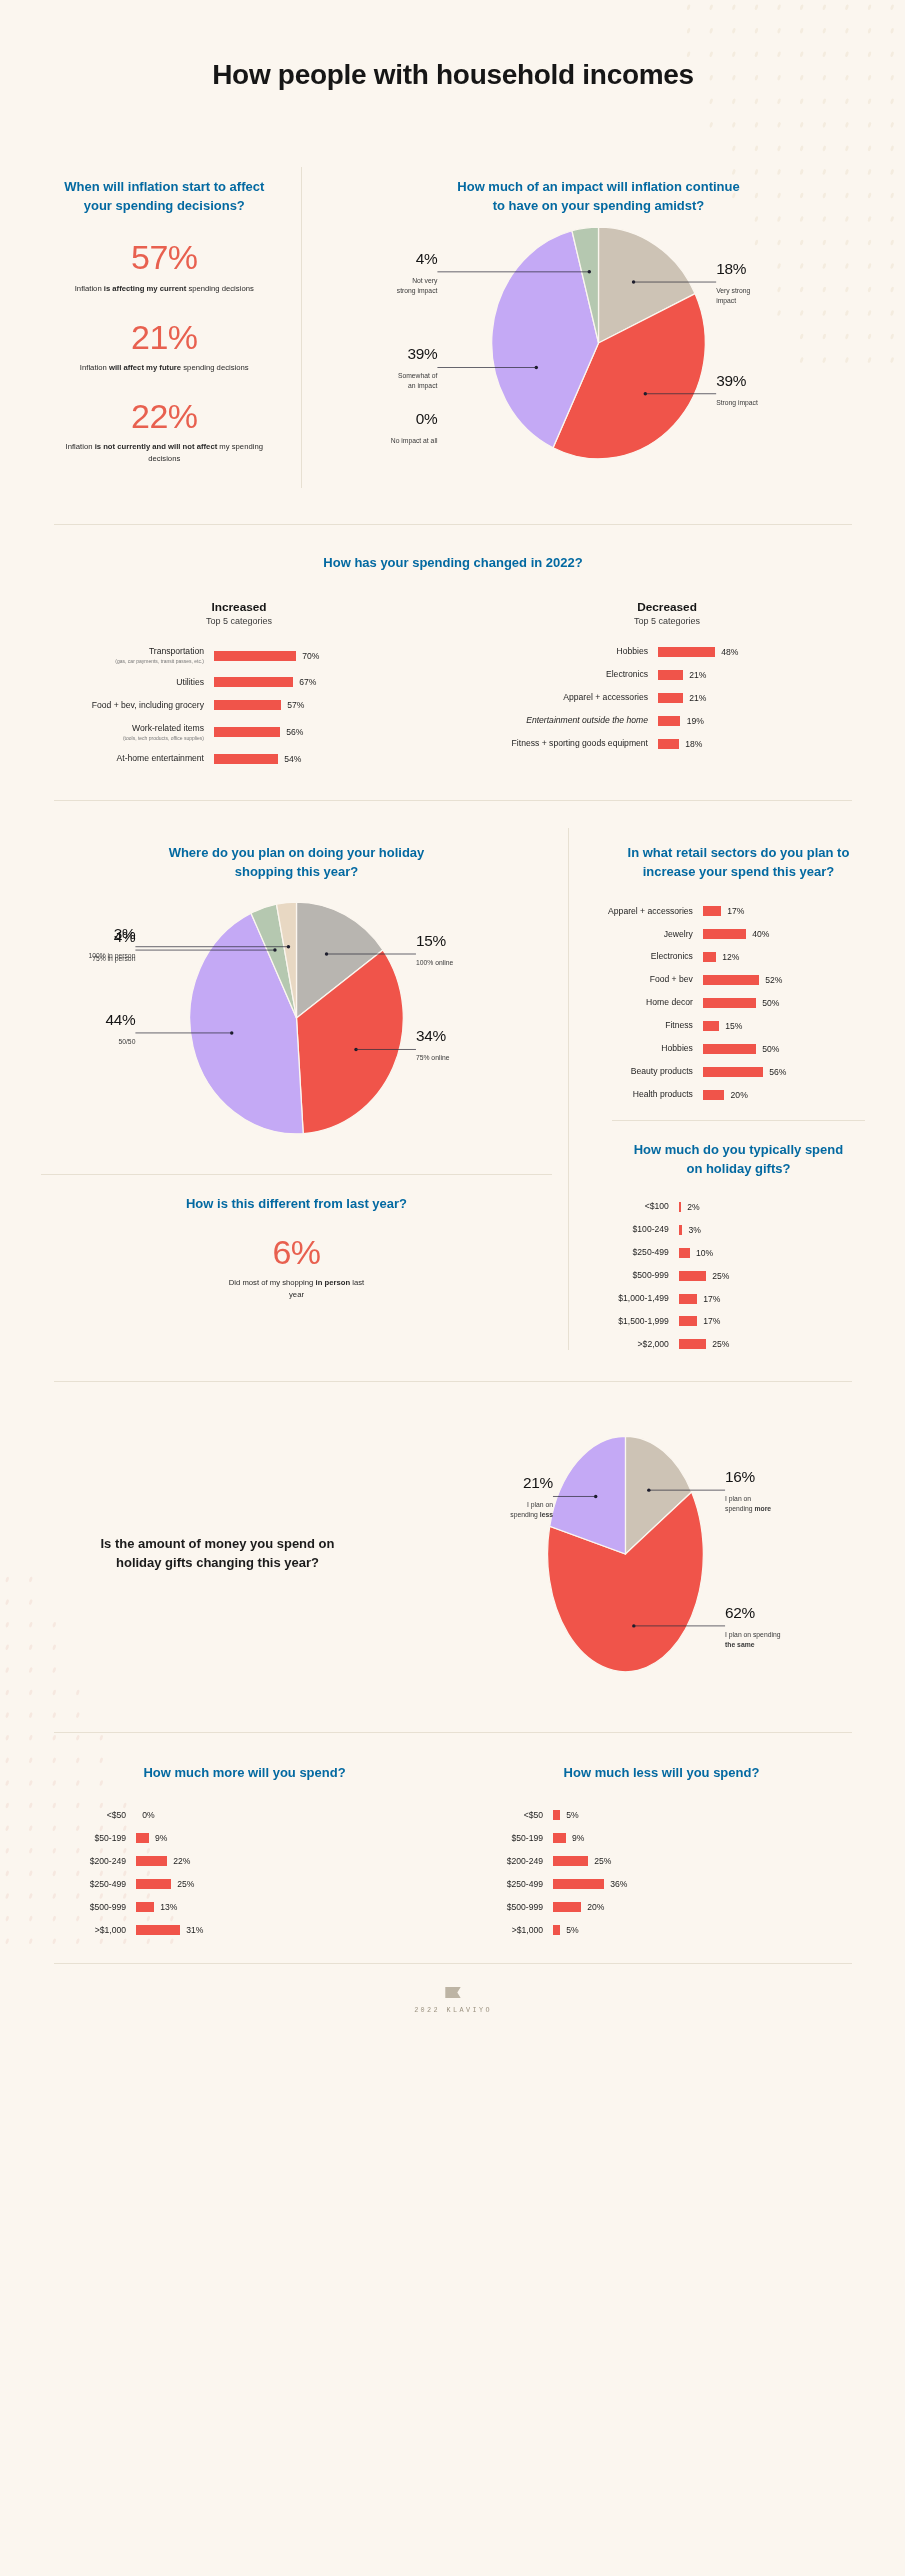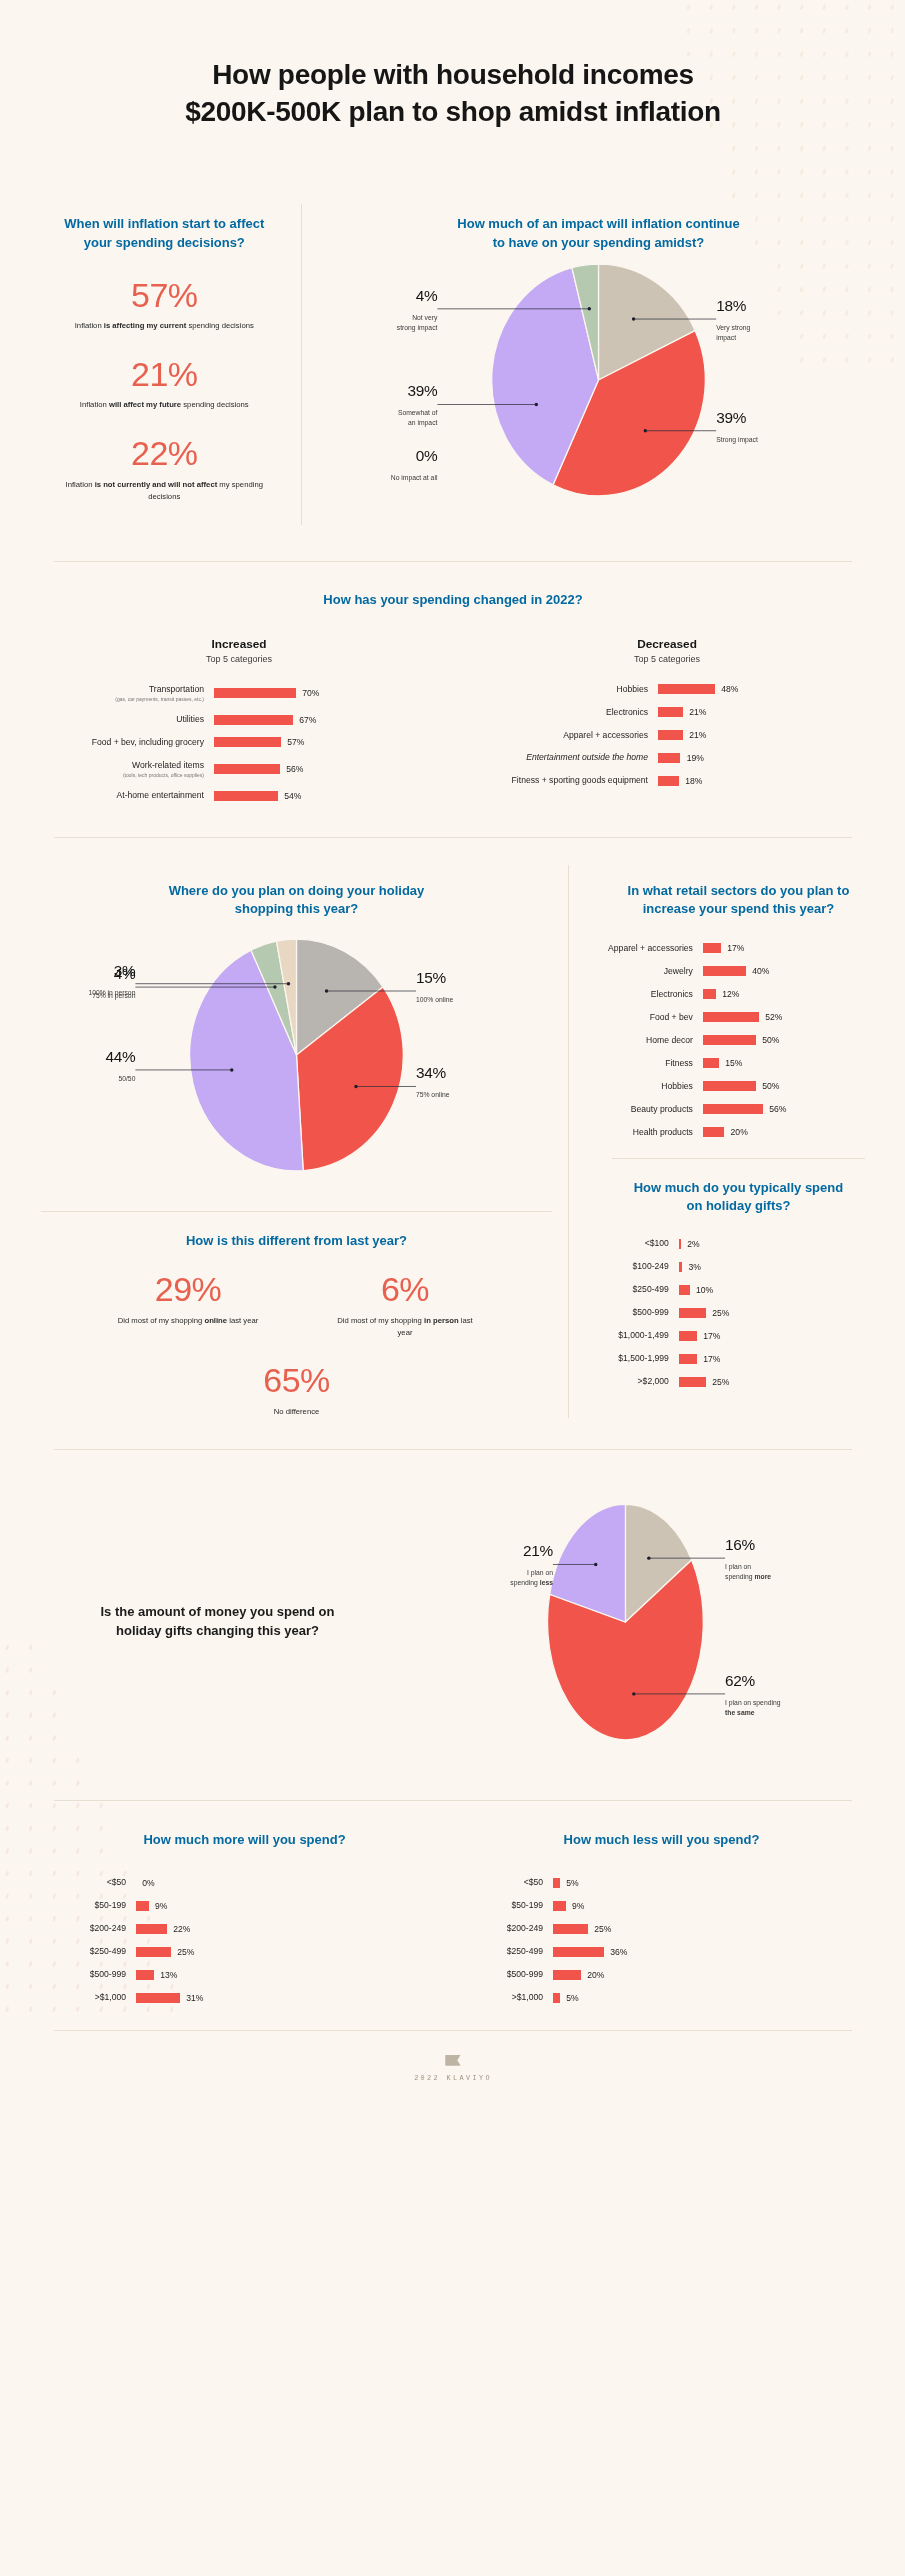--- a/index.html
+++ b/index.html
@@ -318,21 +318,20 @@
       <ellipse cx="112" cy="406" rx="1.6" ry="3.2" transform="rotate(20 112 406)"></ellipse>
       <ellipse cx="138" cy="406" rx="1.6" ry="3.2" transform="rotate(20 138 406)"></ellipse>
       <ellipse cx="164" cy="406" rx="1.6" ry="3.2" transform="rotate(20 164 406)"></ellipse>
       <ellipse cx="190" cy="406" rx="1.6" ry="3.2" transform="rotate(20 190 406)"></ellipse>
     </g>
 </svg>
 
 <header class="hero">
   <h1>
     <span>How people with household incomes</span><br>
-    <span>$200K-500K plan to shop amidst inflation</span>
   </h1>
 </header>
 
 <section class="s1">
   <div class="s1-left">
     <div class="sec-title">
       <span>When will inflation start to affect</span><br>
       <span>your spending decisions?</span>
     </div>
     <div id="s1-stats">
@@ -550,32 +549,24 @@
             <text x="122" y="83.23153740574469" class="pl-sub" text-anchor="end">100% in person</text>
           </g>
       </svg>
     </div>
 
     <div class="sub-div"></div>
 
     <div class="sec-title">How is this different from last year?</div>
     <div class="two-stats" id="diff-stats">
         <div class="statblock">
-          <div class="statnum">29%</div>
-          <div class="statlbl">Did most of my shopping <b>online</b> last year</div>
-        </div>
-        <div class="statblock">
           <div class="statnum">6%</div>
           <div class="statlbl">Did most of my shopping <b>in person</b> last year</div>
         </div>
       </div>
-    <div class="statblock" style="margin-top:23.5px">
-      <div class="statnum">65%</div>
-      <div class="statlbl">No difference</div>
-    </div>
   </div>
 
   <div class="vdivider"></div>
 
   <div class="s3-right">
     <div class="sec-title" style="padding-top:16.3px">
       <span>In what retail sectors do you plan to</span><br>
       <span>increase your spend this year?</span>
     </div>
     <div class="barchart" id="bc-retail" style="margin-top:23.5px">

